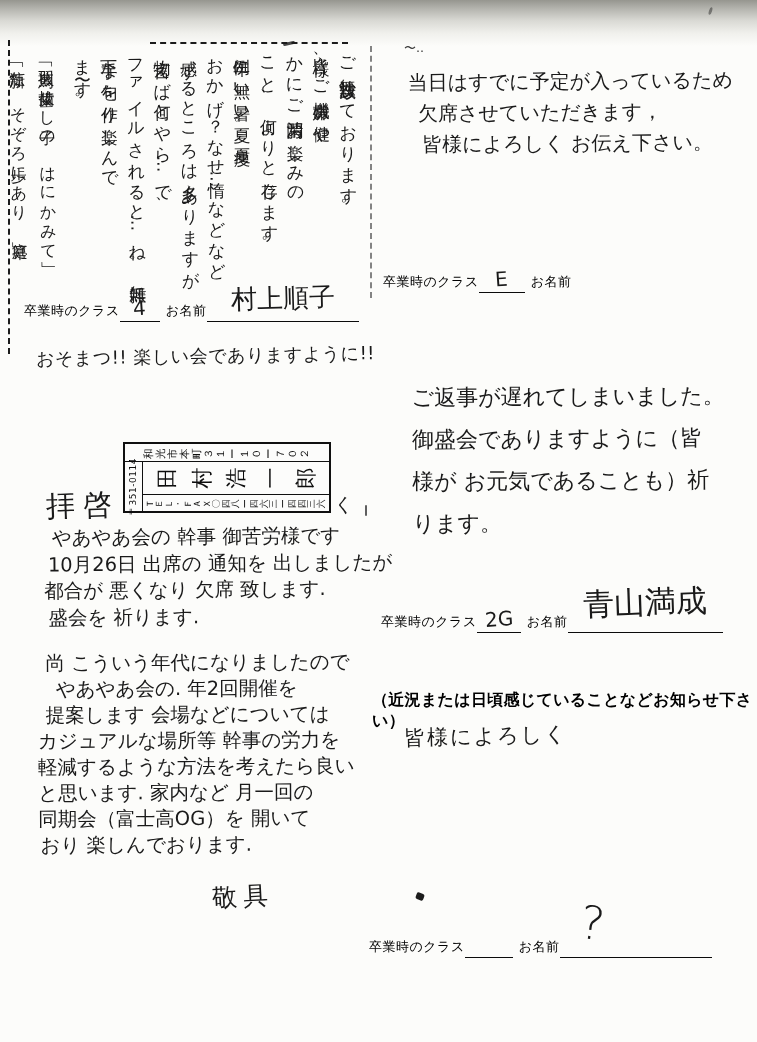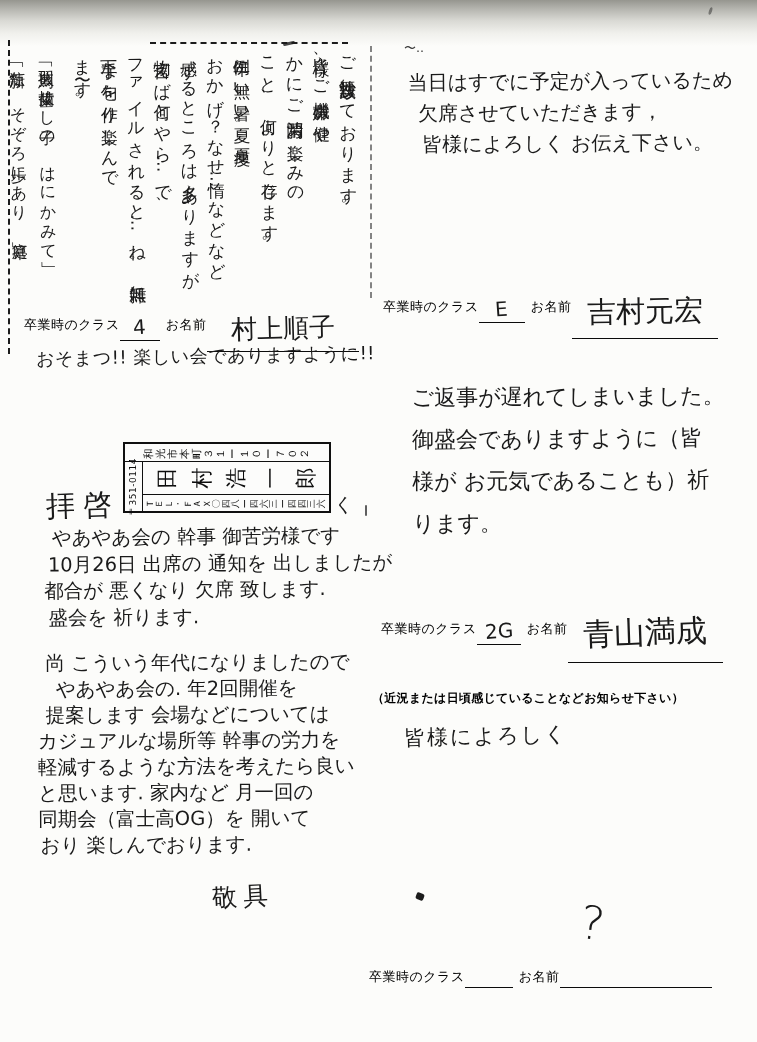--- a/index.html
+++ b/index.html
@@ -20,21 +20,21 @@
   .vtext{writing-mode:vertical-rl;text-orientation:mixed;}
   #card1-text{left:66px;top:46px;width:296px;height:268px;
     font-size:17px;line-height:26.5px;letter-spacing:1.5px;transform:rotate(-.6deg);}
   #card1-haiku{left:3px;top:57px;width:60px;height:296px;
     font-size:16px;line-height:29px;letter-spacing:1px;transform:rotate(-.8deg);}
   
   #card1-left-dash{left:8px;top:40px;height:314px;width:0;border-left:2px dashed #1c1c1c;}
   #card1-top-dash{left:150px;top:42px;width:198px;height:0;border-top:2px dashed #1c1c1c;}
   #card1-right-dash{left:370px;top:46px;height:252px;width:0;border-left:2px dashed #444;opacity:.65;}
   
-  .form-row{display:flex;align-items:flex-start;white-space:nowrap;margin-top:30px;}
+  .form-row{display:flex;align-items:flex-end;white-space:nowrap;}
   .form-row .lbl{font-size:13px;letter-spacing:.5px;padding-bottom:2px;}
   .form-row .lbl.ml{margin-left:6px;font-family:Liberation Serif, serif;}
   .fill{display:inline-block;border-bottom:1.6px solid #0b0b0b;text-align:center;position:relative;}
   .fill>span{position:relative;display:inline-block;white-space:nowrap;}
   .w40{width:40px;} .w46{width:46px;} .w44{width:44px;} .w48{width:48px;}
   .w146{width:146px;} .w152{width:152px;} .w155{width:155px;}
   .cls{font-size:20px;top:-1px;transform:rotate(-4deg);}
   .nv1{font-size:26px;top:-5px;transform:rotate(-1.5deg);}
   .nv2{font-size:29px;top:-6px;transform:rotate(-1deg);}
   .nv3{font-size:31px;top:-8px;transform:rotate(-2deg);}
@@ -42,21 +42,21 @@
   #card2-form{left:383px;top:268px;}
   #card3-form{left:381px;top:590px;}
   #card4-form{left:369px;top:938px;}
   
   #card1-ps{left:36px;top:344px;font-size:18px;white-space:nowrap;transform:rotate(-1deg);letter-spacing:.5px;}
   #card2-text{left:408px;top:66px;font-size:20px;line-height:31px;transform:rotate(-.5deg);}
   #card2-text div:nth-child(2){padding-left:10px;}
   #card2-text div:nth-child(3){padding-left:14px;}
   #card2-mark{left:404px;top:40px;font-size:12px;color:#333;}
   #card3-text{left:412px;top:376px;font-size:22px;line-height:42px;transform:rotate(-.4deg);}
-  #card4-note{left:372px;top:690px;font-size:12px;font-weight:600;letter-spacing:.3px;}
+  #card4-note{left:372px;top:690px;font-size:16px;font-weight:600;letter-spacing:.3px;}
   #card4-text{left:404px;top:722px;font-size:21px;letter-spacing:2px;transform:rotate(-1.5deg);}
   #card4-query{left:580px;top:896px;font-size:46px;transform:rotate(8deg);font-weight:300;}
   
   #letter-salutation{left:46px;top:486px;font-size:29px;letter-spacing:8px;transform:rotate(-2deg);}
   #letter-para1{left:44px;top:524px;font-size:19.5px;line-height:26.5px;white-space:nowrap;transform:rotate(-.5deg);}
   #letter-para1 div:nth-child(1){padding-left:8px;}
   #letter-para1 div:nth-child(2){padding-left:4px;}
   #letter-para1 div:nth-child(4){padding-left:4px;}
   #letter-para2{left:38px;top:650px;font-size:19.5px;line-height:26px;white-space:nowrap;transform:rotate(-.3deg);}
   #letter-para2 div:nth-child(1){padding-left:8px;}
@@ -128,21 +128,20 @@
 <div id="card2-text" class="abs hw">
   <div>当日はすでに予定が入っているため</div>
   <div>欠席させていただきます，</div>
   <div>皆様によろしく お伝え下さい。</div>
 </div>
 
 <div id="card2-form" class="abs form-row">
   <span class="printed lbl">卒業時のクラス</span>
   <span class="fill w46"><span class="hw cls">E</span></span>
   <span class="printed lbl ml">お名前</span>
-  <span class="fill w146"><span class="hw nv2">吉村元宏</span></span>
 </div>
 
 <div id="card3-text" class="abs hw">
   <div>ご返事が遅れてしまいました。</div>
   <div>御盛会でありますように（皆</div>
   <div>様が お元気であることも）祈</div>
   <div>ります。</div>
 </div>
 
 <div id="card3-form" class="abs form-row">

